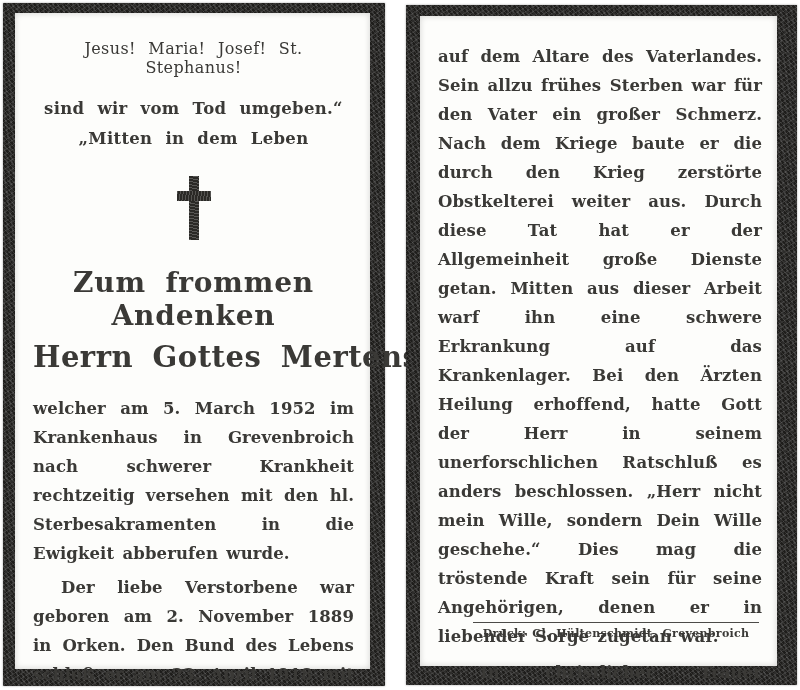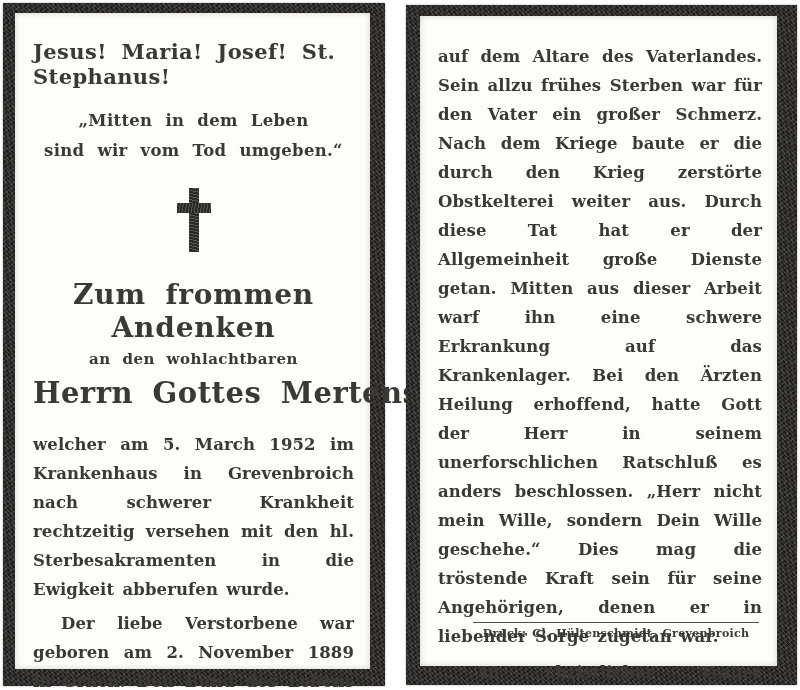--- a/index.html
+++ b/index.html
@@ -32,21 +32,21 @@
 
   .ink{color:#3a3936;}
   .content{
     position:absolute;left:0;top:0;right:0;bottom:0;
     padding:20px 16px 0 18px;
     box-sizing:border-box;
   }
 
   
   .invocation{
-    font-size:21px;font-weight:bold;
+    font-size:16px;font-weight:normal;text-align:center;
     word-spacing:7px;letter-spacing:0.4px;
     margin:6px 0 0 0;
   }
   .quote{
     font-size:16.5px;font-weight:bold;text-align:center;
     word-spacing:7px;letter-spacing:0.3px;line-height:30px;
   }
   .quote-block{margin-top:17px;}
 
   .cross-wrap{
@@ -120,30 +120,29 @@
 </style>
 </head>
 <body>
 
 <div class="card card-left">
   <div class="paper">
     <div class="content">
       <div class="invocation ink">Jesus!  Maria!  Josef!  St. Stephanus!</div>
 
       <div class="quote-block">
+        <div class="quote ink">sind wir vom Tod umgeben.“</div>
         <div class="quote ink">„Mitten in dem Leben</div>
-        <div class="quote ink">sind wir vom Tod umgeben.“</div>
       </div>
 
       <div class="cross-wrap">
         <div class="cross"></div>
       </div>
 
       <div class="dedication1 ink">Zum frommen Andenken</div>
-      <div class="dedication2 ink">an den wohlachtbaren</div>
 
       <div class="deceased-name ink">Herrn Gottes Mertens</div>
 
       <p class="body-par body-par1 ink">welcher am 5. March 1952 im Krankenhaus in Grevenbroich nach schwerer Krankheit rechtzeitig versehen mit den hl. Sterbesakramenten in die Ewigkeit abberufen wurde.</p>
 
       <p class="body-par body-par2 ink">Der liebe Verstorbene war geboren am 2. November 1889 in Orken. Den Bund des Lebens schloß er am 23. April 1918 mit Sofia Kremer aus Hemmerden. Der Himmel segnete die glückliche Ehe mit 2 Kindern. Sein Sohn Franz Josef opferte am 5. September 1939 sein junges Leben</p>
     </div>
   </div>
 </div>
 

